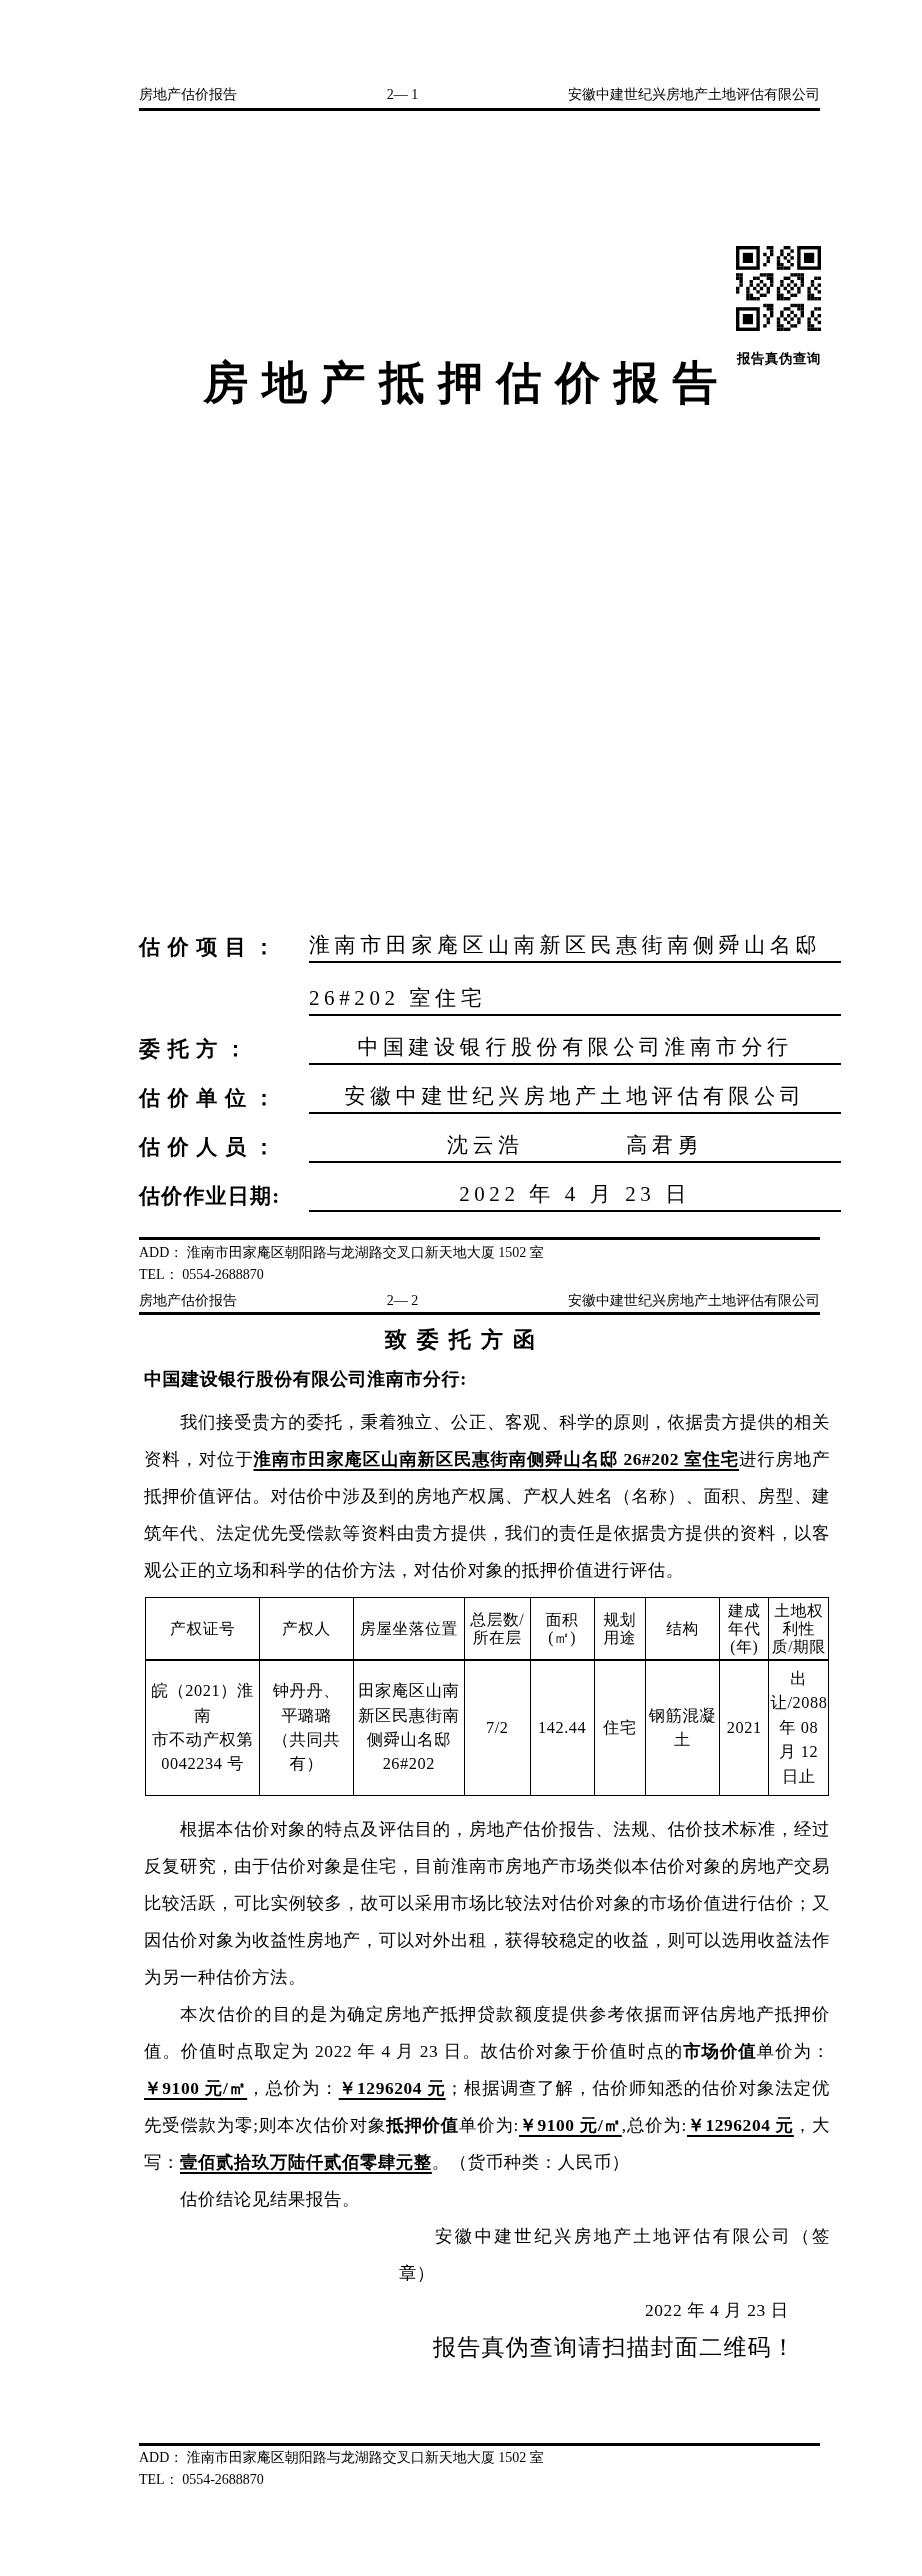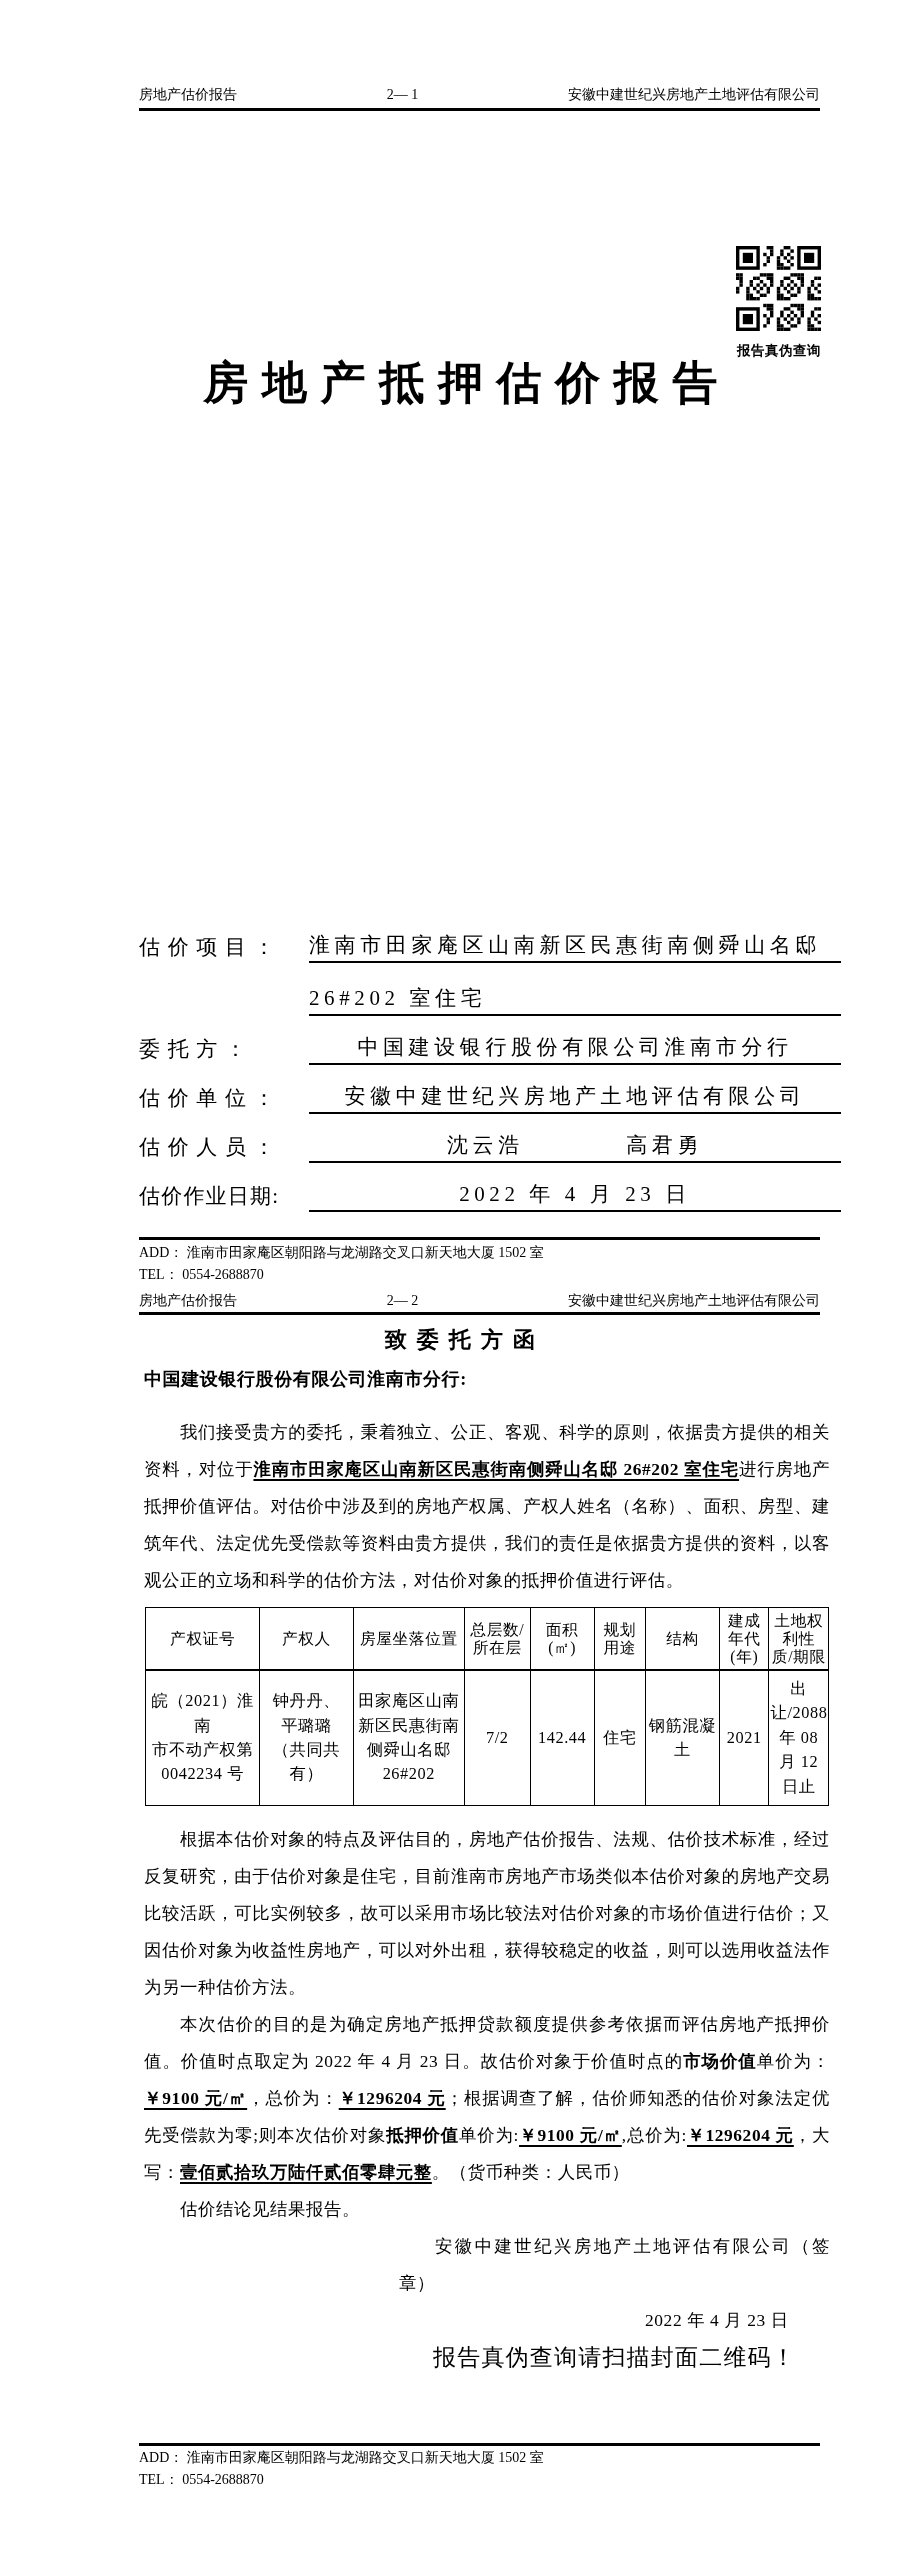--- a/index.html
+++ b/index.html
@@ -7,34 +7,34 @@
         font-family:"Liberation Serif","DejaVu Serif",serif;color:#000;}
   .abs{position:absolute;}
   
   .runhead{left:139px;width:681px;display:flex;justify-content:space-between;align-items:flex-end;
            font-size:14px;line-height:16.3px;}
   .rule{left:139px;width:681px;height:2.9px;background:#000;}
   .foot-line{left:139px;font-size:14px;line-height:17.4px;}
   
   .qr-wrap{left:736px;top:246px;width:86px;text-align:center;}
   .qr-wrap svg{display:block;}
-  .qr-caption{margin-top:11px;font-size:13.4px;font-weight:bold;letter-spacing:0.6px;white-space:nowrap;}
+  .qr-caption{margin-top:19px;font-size:13.4px;font-weight:bold;letter-spacing:0.6px;white-space:nowrap;}
   
   .main-title{top:356px;left:0;width:100%;text-align:center;font-size:45px;font-weight:bold;
               letter-spacing:1.2px;line-height:1.2;white-space:nowrap;}
   .doc-number{top:465px;left:0;width:100%;text-align:center;font-size:18px;font-weight:bold;letter-spacing:0.6px;}
   .field-row{left:139px;width:702px;display:flex;align-items:flex-end;height:34px;}
-  .field-label{flex:0 0 170px;font-size:21px;font-weight:normal;letter-spacing:1.2px;padding-bottom:2.3px;white-space:nowrap;}
+  .field-label{flex:0 0 170px;font-size:21px;font-weight:bold;letter-spacing:1.2px;padding-bottom:2.3px;white-space:nowrap;}
   .field-value{flex:1;border-bottom:2.3px solid #000;font-size:21px;letter-spacing:4.6px;
                padding-bottom:2.3px;white-space:nowrap;}
   .fv-left{text-align:left;} .fv-center{text-align:center;}
   
   .letter-title{top:1325px;left:0;width:100%;text-align:center;font-size:22px;font-weight:bold;letter-spacing:2.3px;}
   .salutation{top:1367px;left:144px;font-size:18px;font-weight:bold;letter-spacing:0.6px;}
-  .letter-body{top:1404px;left:144px;width:686px;font-size:17.4px;line-height:37px;letter-spacing:0.6px;text-align:justify;margin-top:10px;}
+  .letter-body{top:1404px;left:144px;width:686px;font-size:17.4px;line-height:37px;letter-spacing:0.6px;text-align:justify;}
   .letter-body p{margin:0;text-indent:36px;}
   .seg-b{font-weight:bold;}
   .seg-bu{font-weight:bold;text-decoration:underline;text-decoration-thickness:1.5px;text-underline-offset:4.1px;}
   
   table.rights{border-collapse:collapse;width:684px;margin:8.1px 0 15px 1.2px;table-layout:fixed;}
   table.rights th,table.rights td{border:1.2px solid #000;white-space:pre-line;text-align:center;
         vertical-align:middle;font-weight:normal;overflow:hidden;}
   table.rights th{font-size:15.7px;line-height:18px;padding:3.5px 1.2px;border-bottom:2.3px solid #000;}
   table.rights td{font-size:16.3px;line-height:24.4px;padding:5.8px 1.2px;}
   table.rights{border:1.7px solid #000;}

